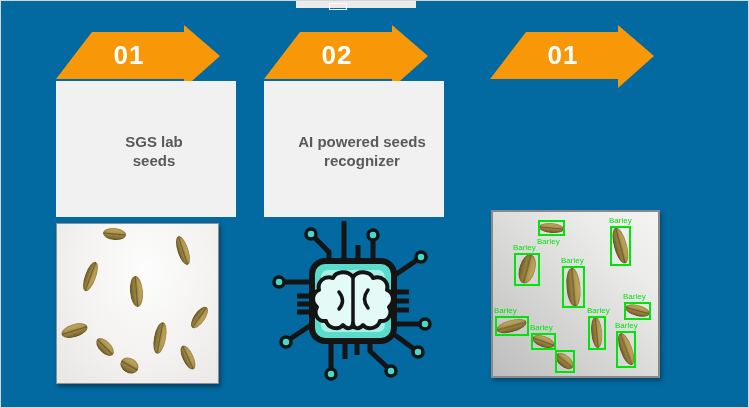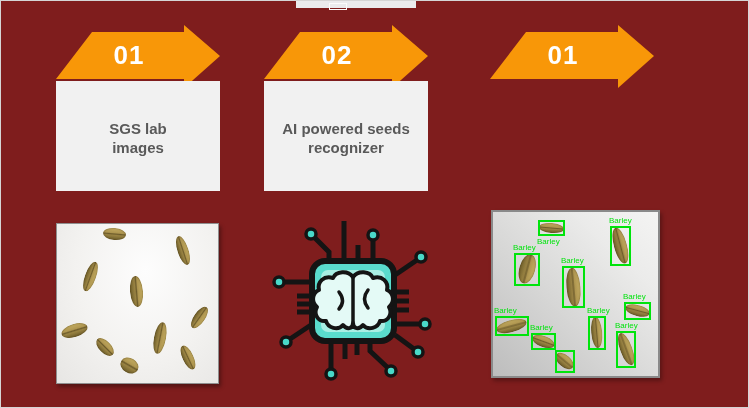--- a/index.html
+++ b/index.html
@@ -1,28 +1,28 @@
 <!DOCTYPE html>
 <html style="--accent: #F89708; --card-bg: #F1F1F1; --title-color: #595959; --green: #00E40C; --chip: #5ADCCD; --chip-face: #A9EFE4; --brain: #E4FAF6; --dot: #49D9C9; --frame-border: #D5D5D5;"><head>
 <meta charset="utf-8">
 <style>
   html,body{margin:0;padding:0;background:#fff;}
   #frame{
     position:relative;width:747px;height:406px;margin:0;
     border:1px solid var(--frame-border,#d5d5d5);
-    background:#7f1d1d;overflow:hidden;
+    background:#0369a1;overflow:hidden;
     font-family:"Liberation Sans", sans-serif;
   }
   
   .toolbar-frag{position:absolute;left:295px;top:0;width:120px;height:7px;background:#ebebed;}
   .toolbar-frag .frag-btn{position:absolute;left:33px;top:2px;width:16px;height:5px;border:1px solid #fbfbfb;}
 
   
-  .step-card{position:absolute;top:80px;width:164px;height:110px;background:var(--card-bg,#f1f1f1);
-    display:flex;align-items:center;justify-content:center;}
+  .step-card{position:absolute;top:80px;width:164px;height:136px;background:var(--card-bg,#f1f1f1);
+    display:flex;align-items:center;justify-content:center;padding-left:16px;}
   .step-title{font-size:15px;line-height:19px;font-weight:bold;color:var(--title-color,#595959);
     text-align:center;padding-top:4px;}
   .step-arrow{position:absolute;top:24px;width:164px;height:64px;}
   .step-arrow svg{position:absolute;left:0;top:0;}
   .step-number{position:absolute;left:20px;top:7px;width:106px;height:47px;
     display:flex;align-items:center;justify-content:center;
     color:#fff;font-size:26px;font-weight:bold;letter-spacing:1px;}
 
   
   .photo{position:absolute;box-sizing:border-box;overflow:hidden;}
@@ -57,21 +57,21 @@
 
   <div class="step-arrow" style="left:55px">
     <svg width="164" height="64" viewBox="0 0 164 64">
       <polygon points="36,7 128,7 128,0 164,31 128,63 128,54 0,54" fill="var(--accent)"></polygon>
     </svg>
     <span class="step-number">01</span>
   </div>
   <div class="step-card" style="left:55px">
     <div class="step-title">
       <div>SGS lab</div>
-      <div>images</div>
+      <div>seeds</div>
     </div>
   </div>
 
   <div class="step-arrow" style="left:263px">
     <svg width="164" height="64" viewBox="0 0 164 64">
       <polygon points="36,7 128,7 128,0 164,31 128,63 128,54 0,54" fill="var(--accent)"></polygon>
     </svg>
     <span class="step-number">02</span>
   </div>
   <div class="step-card" style="left:263px">

